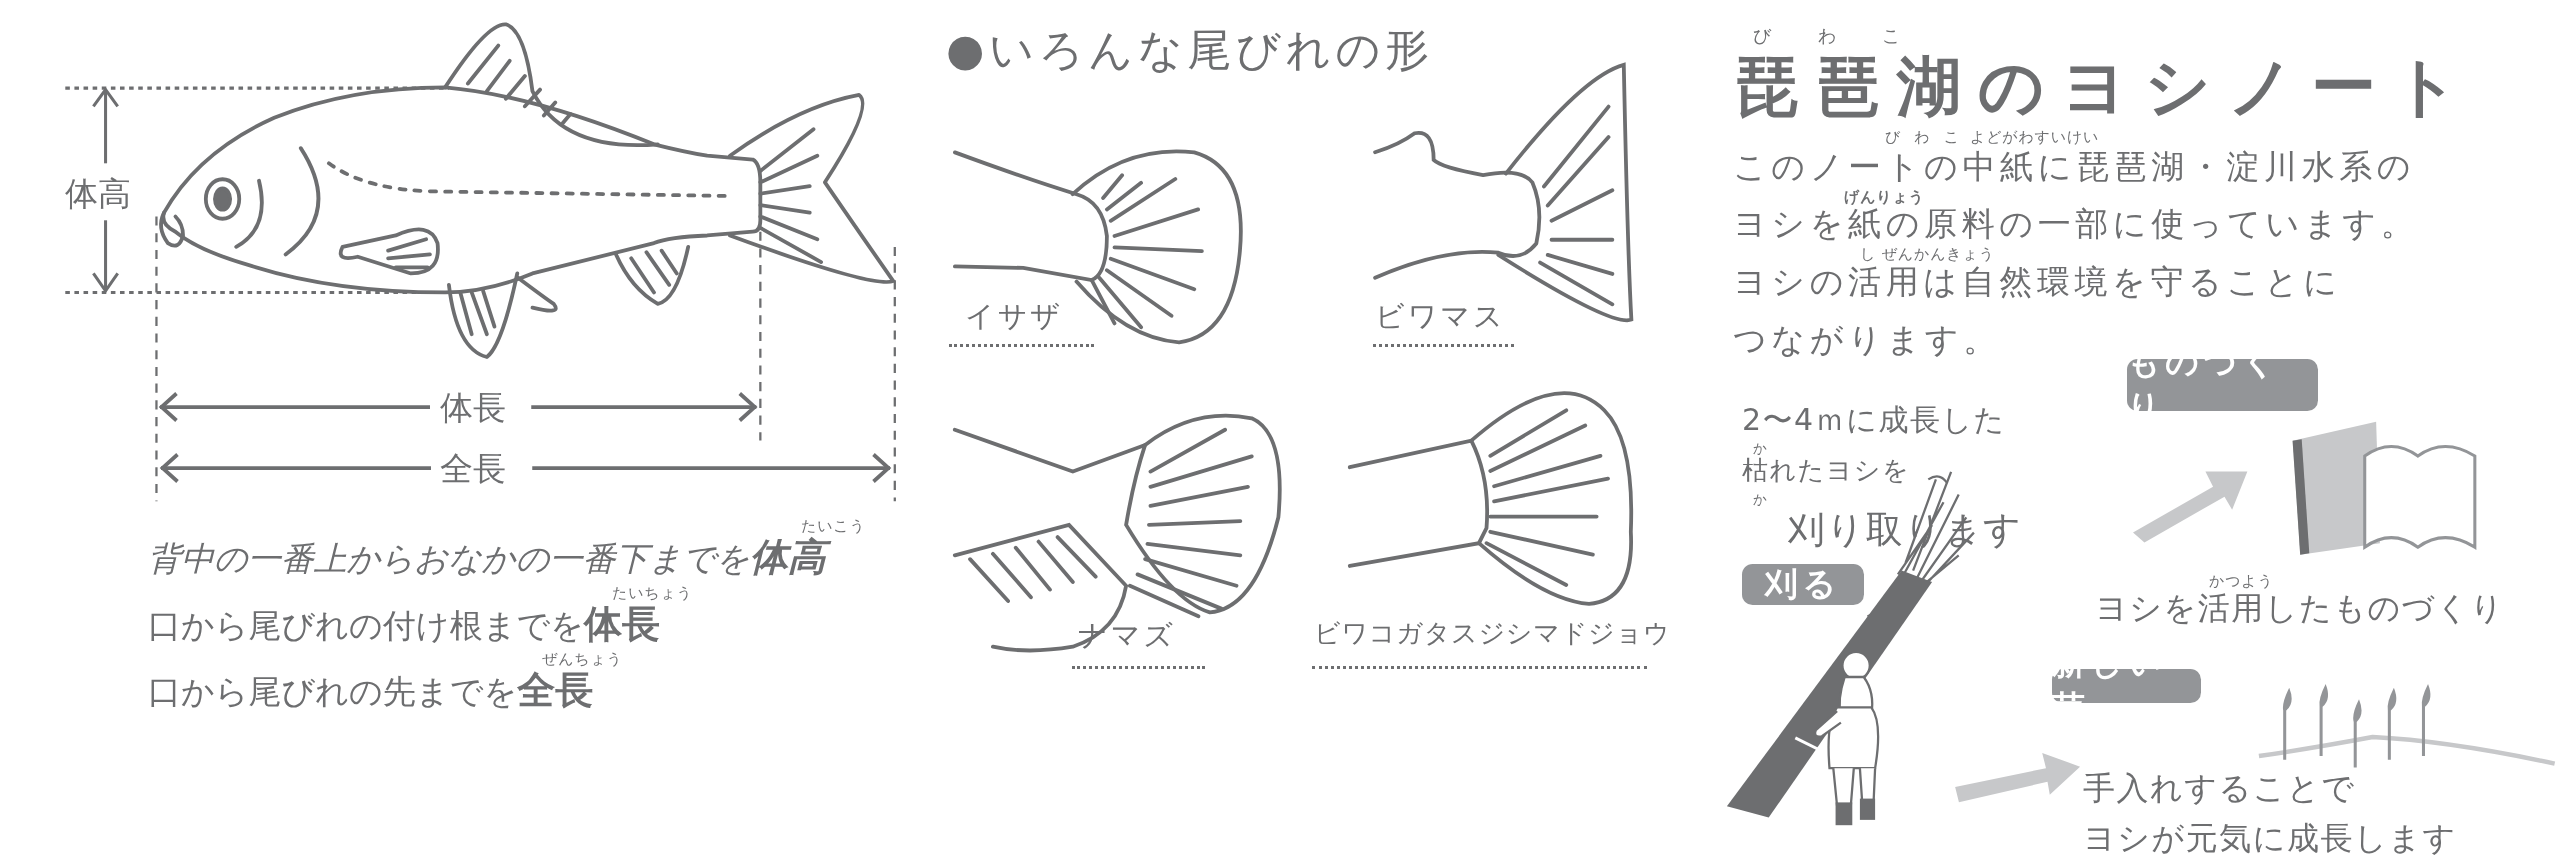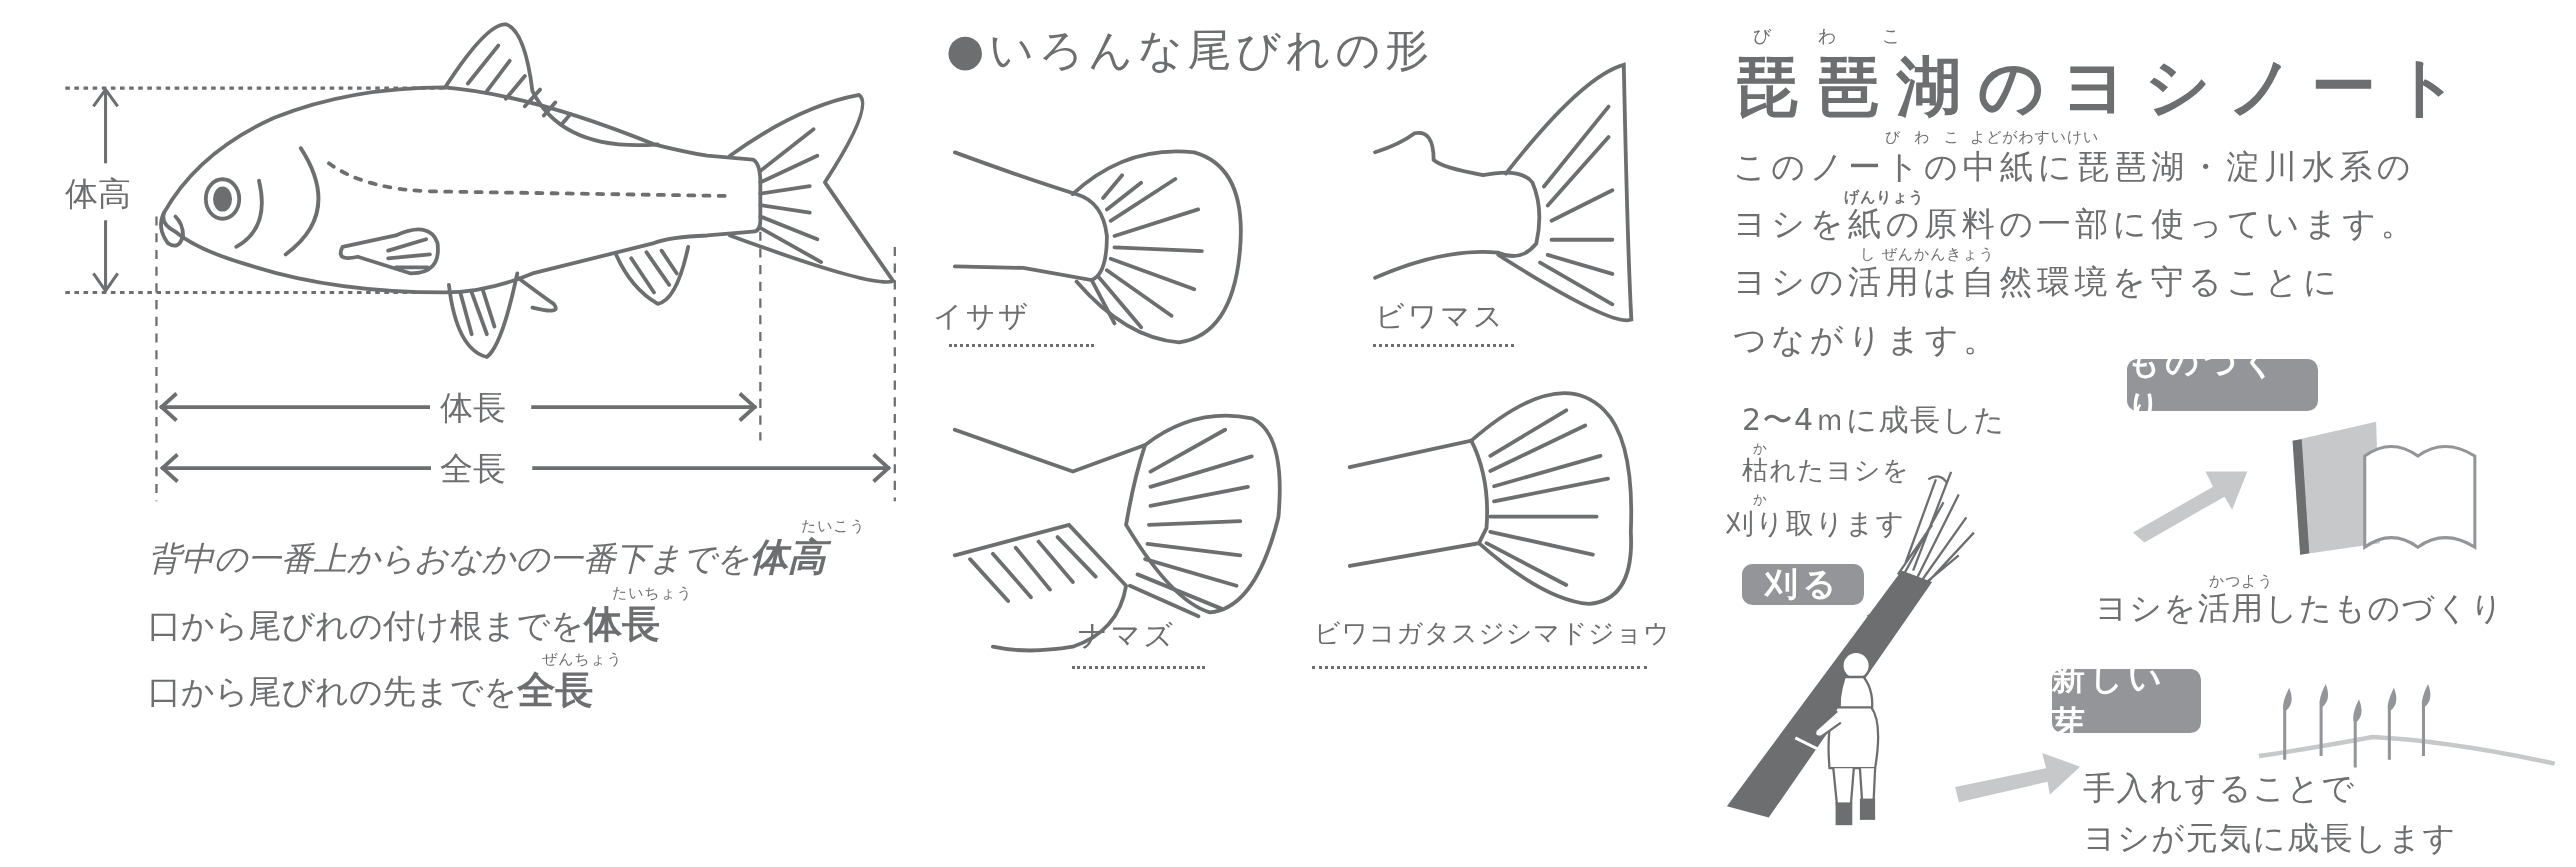--- a/index.html
+++ b/index.html
@@ -105,21 +105,21 @@
     <span>●</span><span>いろんな尾びれの形</span>
   </div>
 
   <svg width="289" height="228" style="left:951px;top:122px;" viewBox="0 0 380 300">
     <g fill="none" stroke="#6d6e70" stroke-width="5" stroke-linecap="round">
       <path d="M5 40 Q100 75 165 95 Q200 105 205 150 Q205 200 185 208 Q140 200 95 192 L5 190"></path>
       <path d="M160 95 Q230 30 320 40 Q390 60 380 170 Q370 280 300 290 Q230 285 165 210"></path>
       <path d="M200 100 L225 70 M205 115 L250 80 M210 130 L295 75 M215 150 L325 115 M215 165 L330 170 M210 180 L320 220 M205 195 L290 255 M195 205 L250 270 M185 208 L215 265"></path>
     </g>
   </svg>
-  <div class="abs t fin-label" style="left:933px;top:297px;">イサザ</div>
+  <div class="abs t fin-label" style="left:965px;top:297px;">イサザ</div>
   <div class="dotline" style="left:949px;top:344px;width:145px;"></div>
 
   <svg width="289" height="289" style="left:1369px;top:61px;" viewBox="0 0 380 380">
     <g fill="none" stroke="#6d6e70" stroke-width="5" stroke-linecap="round">
       <path d="M8 120 Q40 110 60 95 Q85 90 85 130 Q95 140 150 150 Q200 140 215 160 Q230 195 220 240 Q200 265 170 252 Q100 245 8 285"></path>
       <path d="M180 148 Q280 20 335 5 Q340 250 345 340 Q320 350 170 255"></path>
       <path d="M230 165 L315 60 M235 190 L315 100 M240 210 L320 170 M240 235 L320 235 M235 255 L320 280 M225 265 L320 320"></path>
     </g>
   </svg>
   <div class="abs t fin-label" style="left:1375px;top:297px;">ビワマス</div>
@@ -165,21 +165,21 @@
   <div class="abs t body-line" style="left:1733px;top:260px;">ヨシの活用は自然環境を守ることに</div>
 
   <div class="abs t body-line" style="left:1733px;top:318px;">つながります。</div>
 
   <div class="tag" style="left:2127px;top:359px;width:191px;height:52px;font-size:33px;">ものづくり</div>
 
   <div class="abs t" style="left:1742px;top:400px;font-size:30px;letter-spacing:1.5px;">2〜4ｍに成長した</div>
   <div class="ruby" style="left:1753px;top:440px;font-size:13.7px;">か</div>
   <div class="abs t" style="left:1742px;top:453px;font-size:26px;letter-spacing:1.5px;">枯れたヨシを</div>
   <div class="ruby" style="left:1753px;top:491px;font-size:13.7px;">か</div>
-  <div class="abs t" style="left:1726px;top:505px;font-size:28px;letter-spacing:1.5px;text-align:right;">刈り取ります</div>
+  <div class="abs t" style="left:1788px;top:505px;font-size:37px;letter-spacing:1.5px;text-align:right;">刈り取ります</div>
 
   <div class="tag" style="left:1742px;top:564px;width:122px;height:41px;font-size:33px;">刈る</div>
 
   <svg width="289" height="380" style="left:1723px;top:449px;" viewBox="0 0 380 500">
     <g stroke="#6d6e70" fill="none" stroke-width="3">
       <path d="M280 40 L240 150 M300 30 L250 160 M310 60 L255 170 M320 90 L260 175 M290 70 L235 170 M275 100 L230 165 M330 110 L265 180 M310 140 L250 190 M240 200 L190 220"></path>
       <path d="M270 40 Q285 30 295 45"></path>
     </g>
     <path d="M235 160 L275 175 L60 485 L5 470 Z" fill="#6d6e70"></path>
     <path d="M95 380 L135 400" stroke="#ffffff" stroke-width="4"></path>
@@ -204,21 +204,21 @@
 
   <svg width="243" height="152" style="left:2285px;top:418px;" viewBox="0 0 320 200">
     <path d="M10 30 L120 5 L125 165 L20 180 Z" fill="#c7c8ca"></path>
     <path d="M10 30 L20 180 L32 178 L22 28 Z" fill="#6d6e70"></path>
     <path d="M105 50 Q140 25 175 50 Q210 25 250 50 L250 170 Q210 145 175 170 Q140 145 105 170 Z" fill="#ffffff" stroke="#939598" stroke-width="4"></path>
   </svg>
 
   <div class="ruby" style="left:2209px;top:572px;font-size:15px;">かつよう</div>
   <div class="abs t" style="left:2095px;top:587px;font-size:32px;letter-spacing:1.5px;">ヨシを活用したものづくり</div>
 
-  <div class="tag" style="left:2052px;top:669px;width:149px;height:64px;font-size:33px;">新しい芽</div>
+  <div class="tag" style="left:2052px;top:669px;width:149px;height:34px;font-size:33px;">新しい芽</div>
 
   <svg width="304" height="91" style="left:2251px;top:684px;" viewBox="0 0 400 120">
     <path d="M10 95 Q80 85 160 70 Q260 75 400 105" stroke="#c7c8ca" stroke-width="6" fill="none"></path>
     <g fill="#939598">
       <path d="M42 100 L46 100 L46 35 Q58 25 50 5 Q40 25 42 35 Z"></path>
       <path d="M90 95 L94 95 L94 30 Q106 20 98 0 Q88 20 90 30 Z"></path>
       <path d="M135 110 L139 110 L139 50 Q150 40 142 20 Q132 40 135 50 Z"></path>
       <path d="M180 100 L184 100 L184 35 Q196 25 188 5 Q178 25 180 35 Z"></path>
       <path d="M225 95 L229 95 L229 30 Q241 20 233 0 Q223 20 225 30 Z"></path>
     </g>

